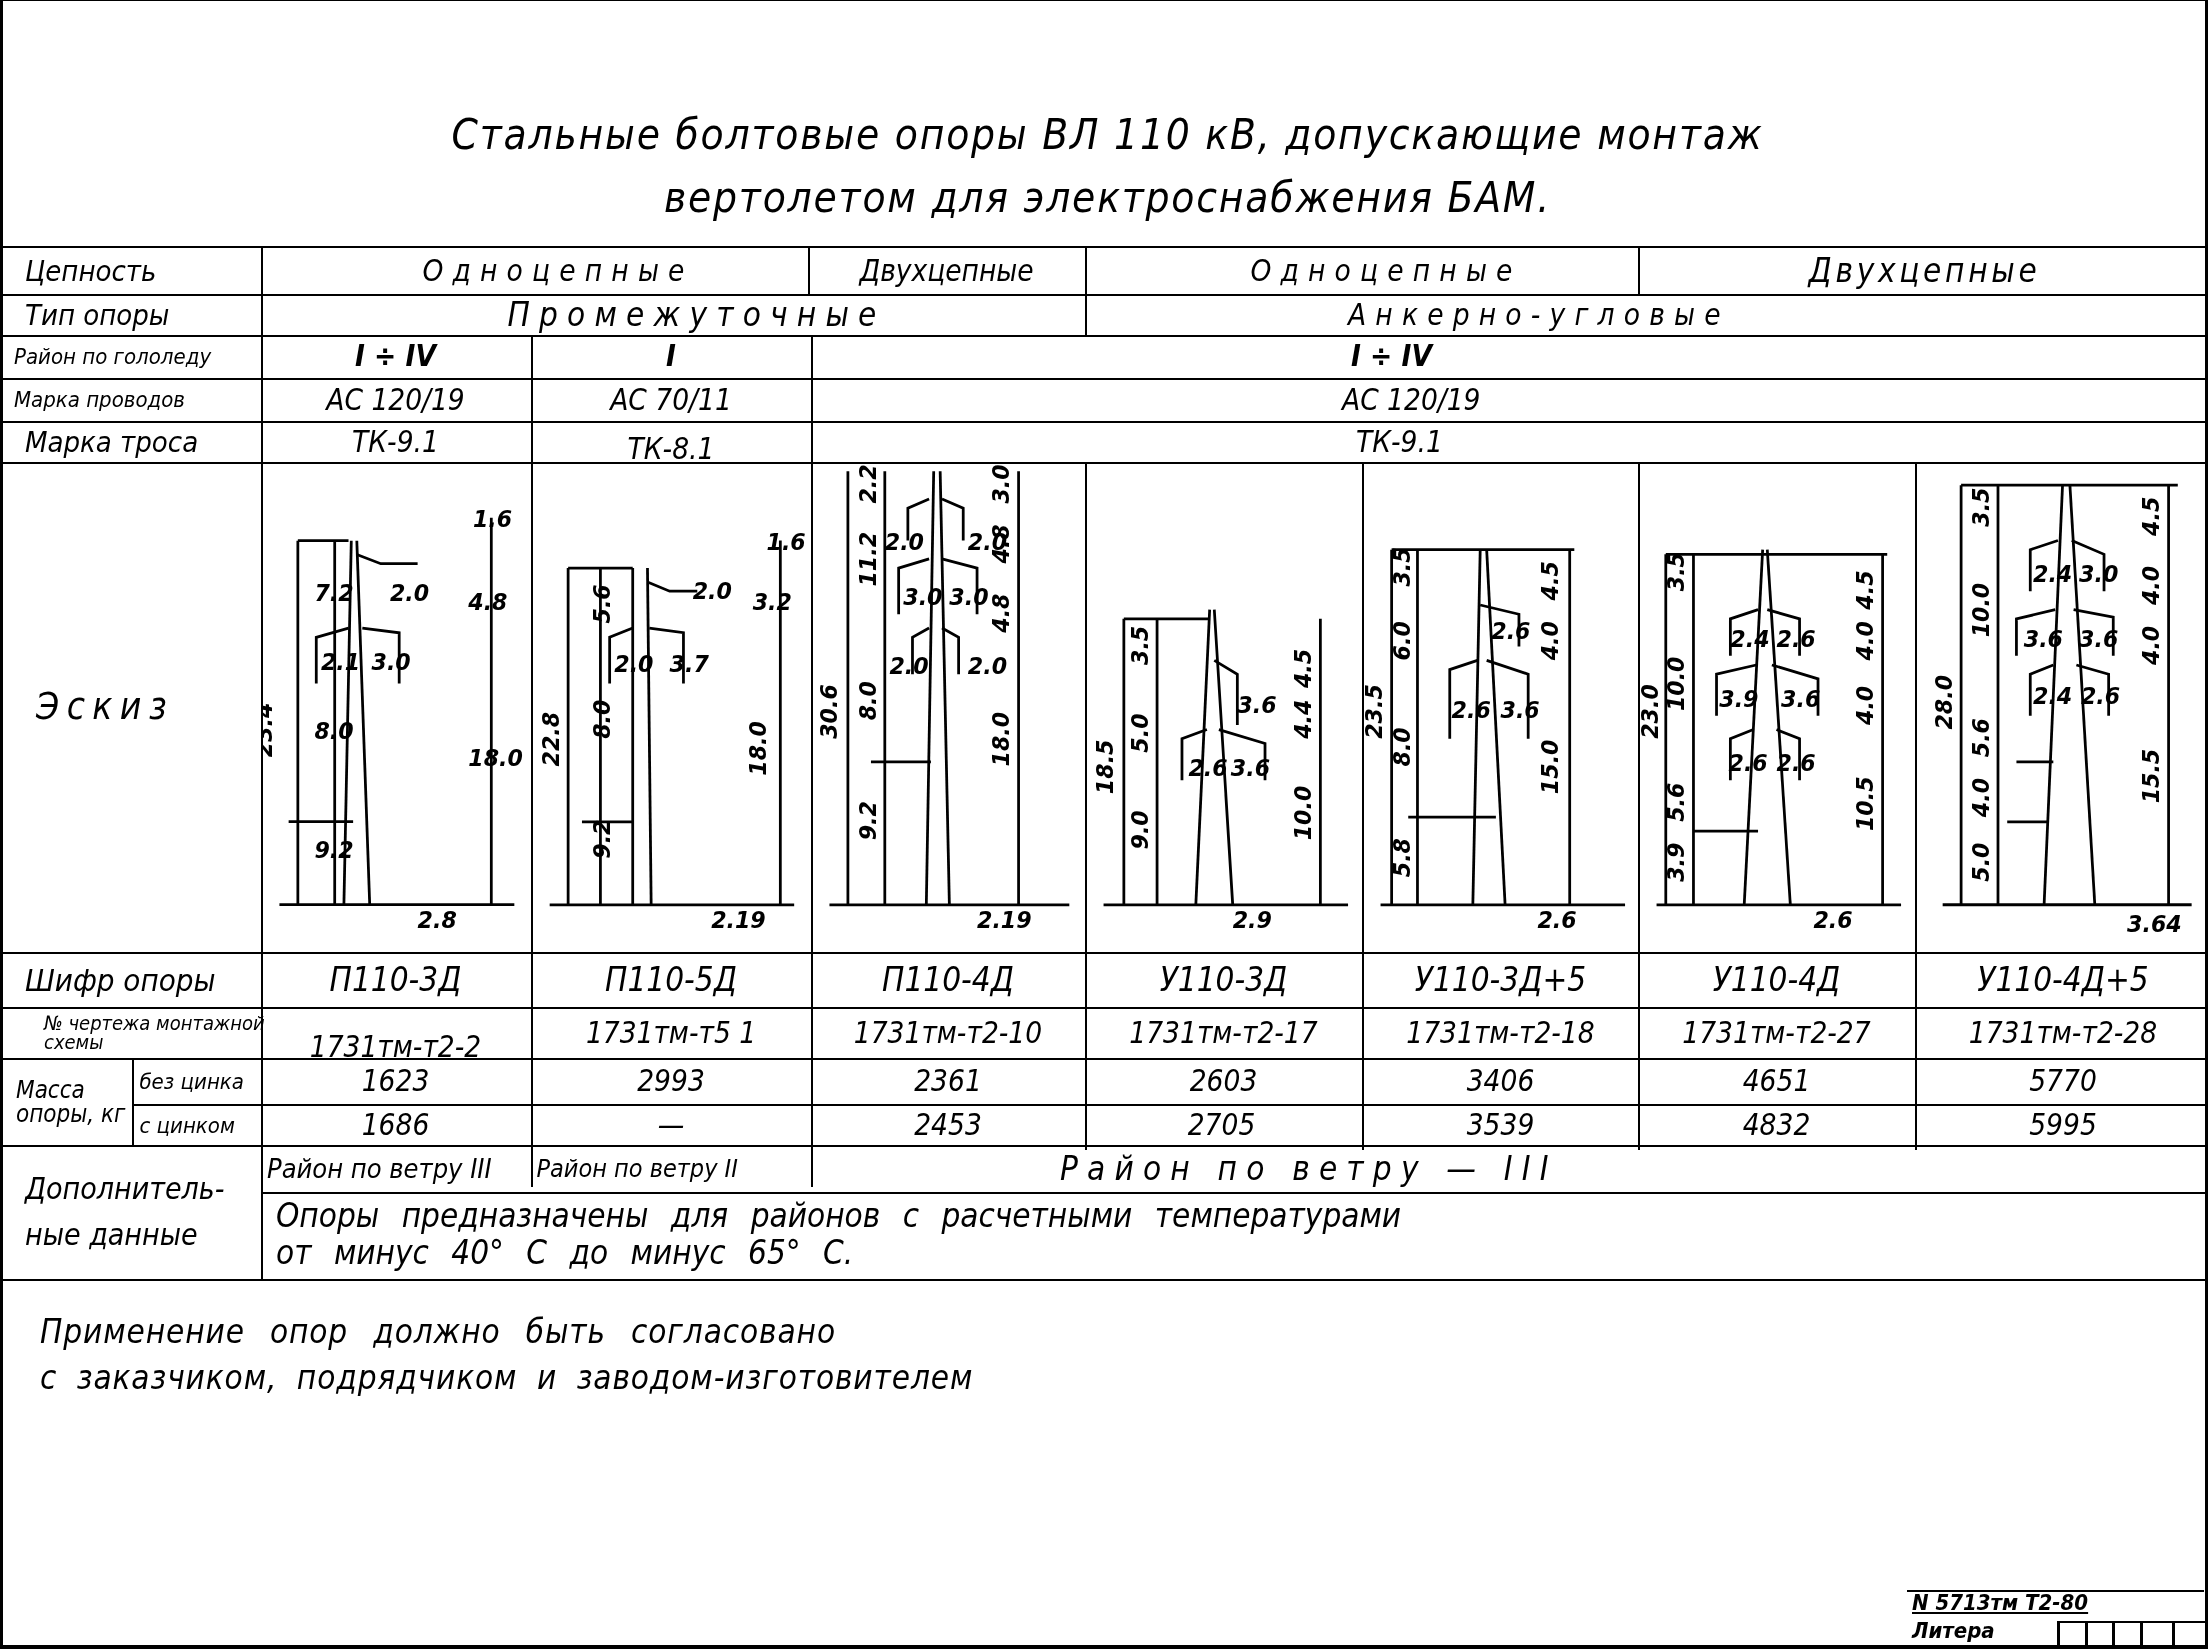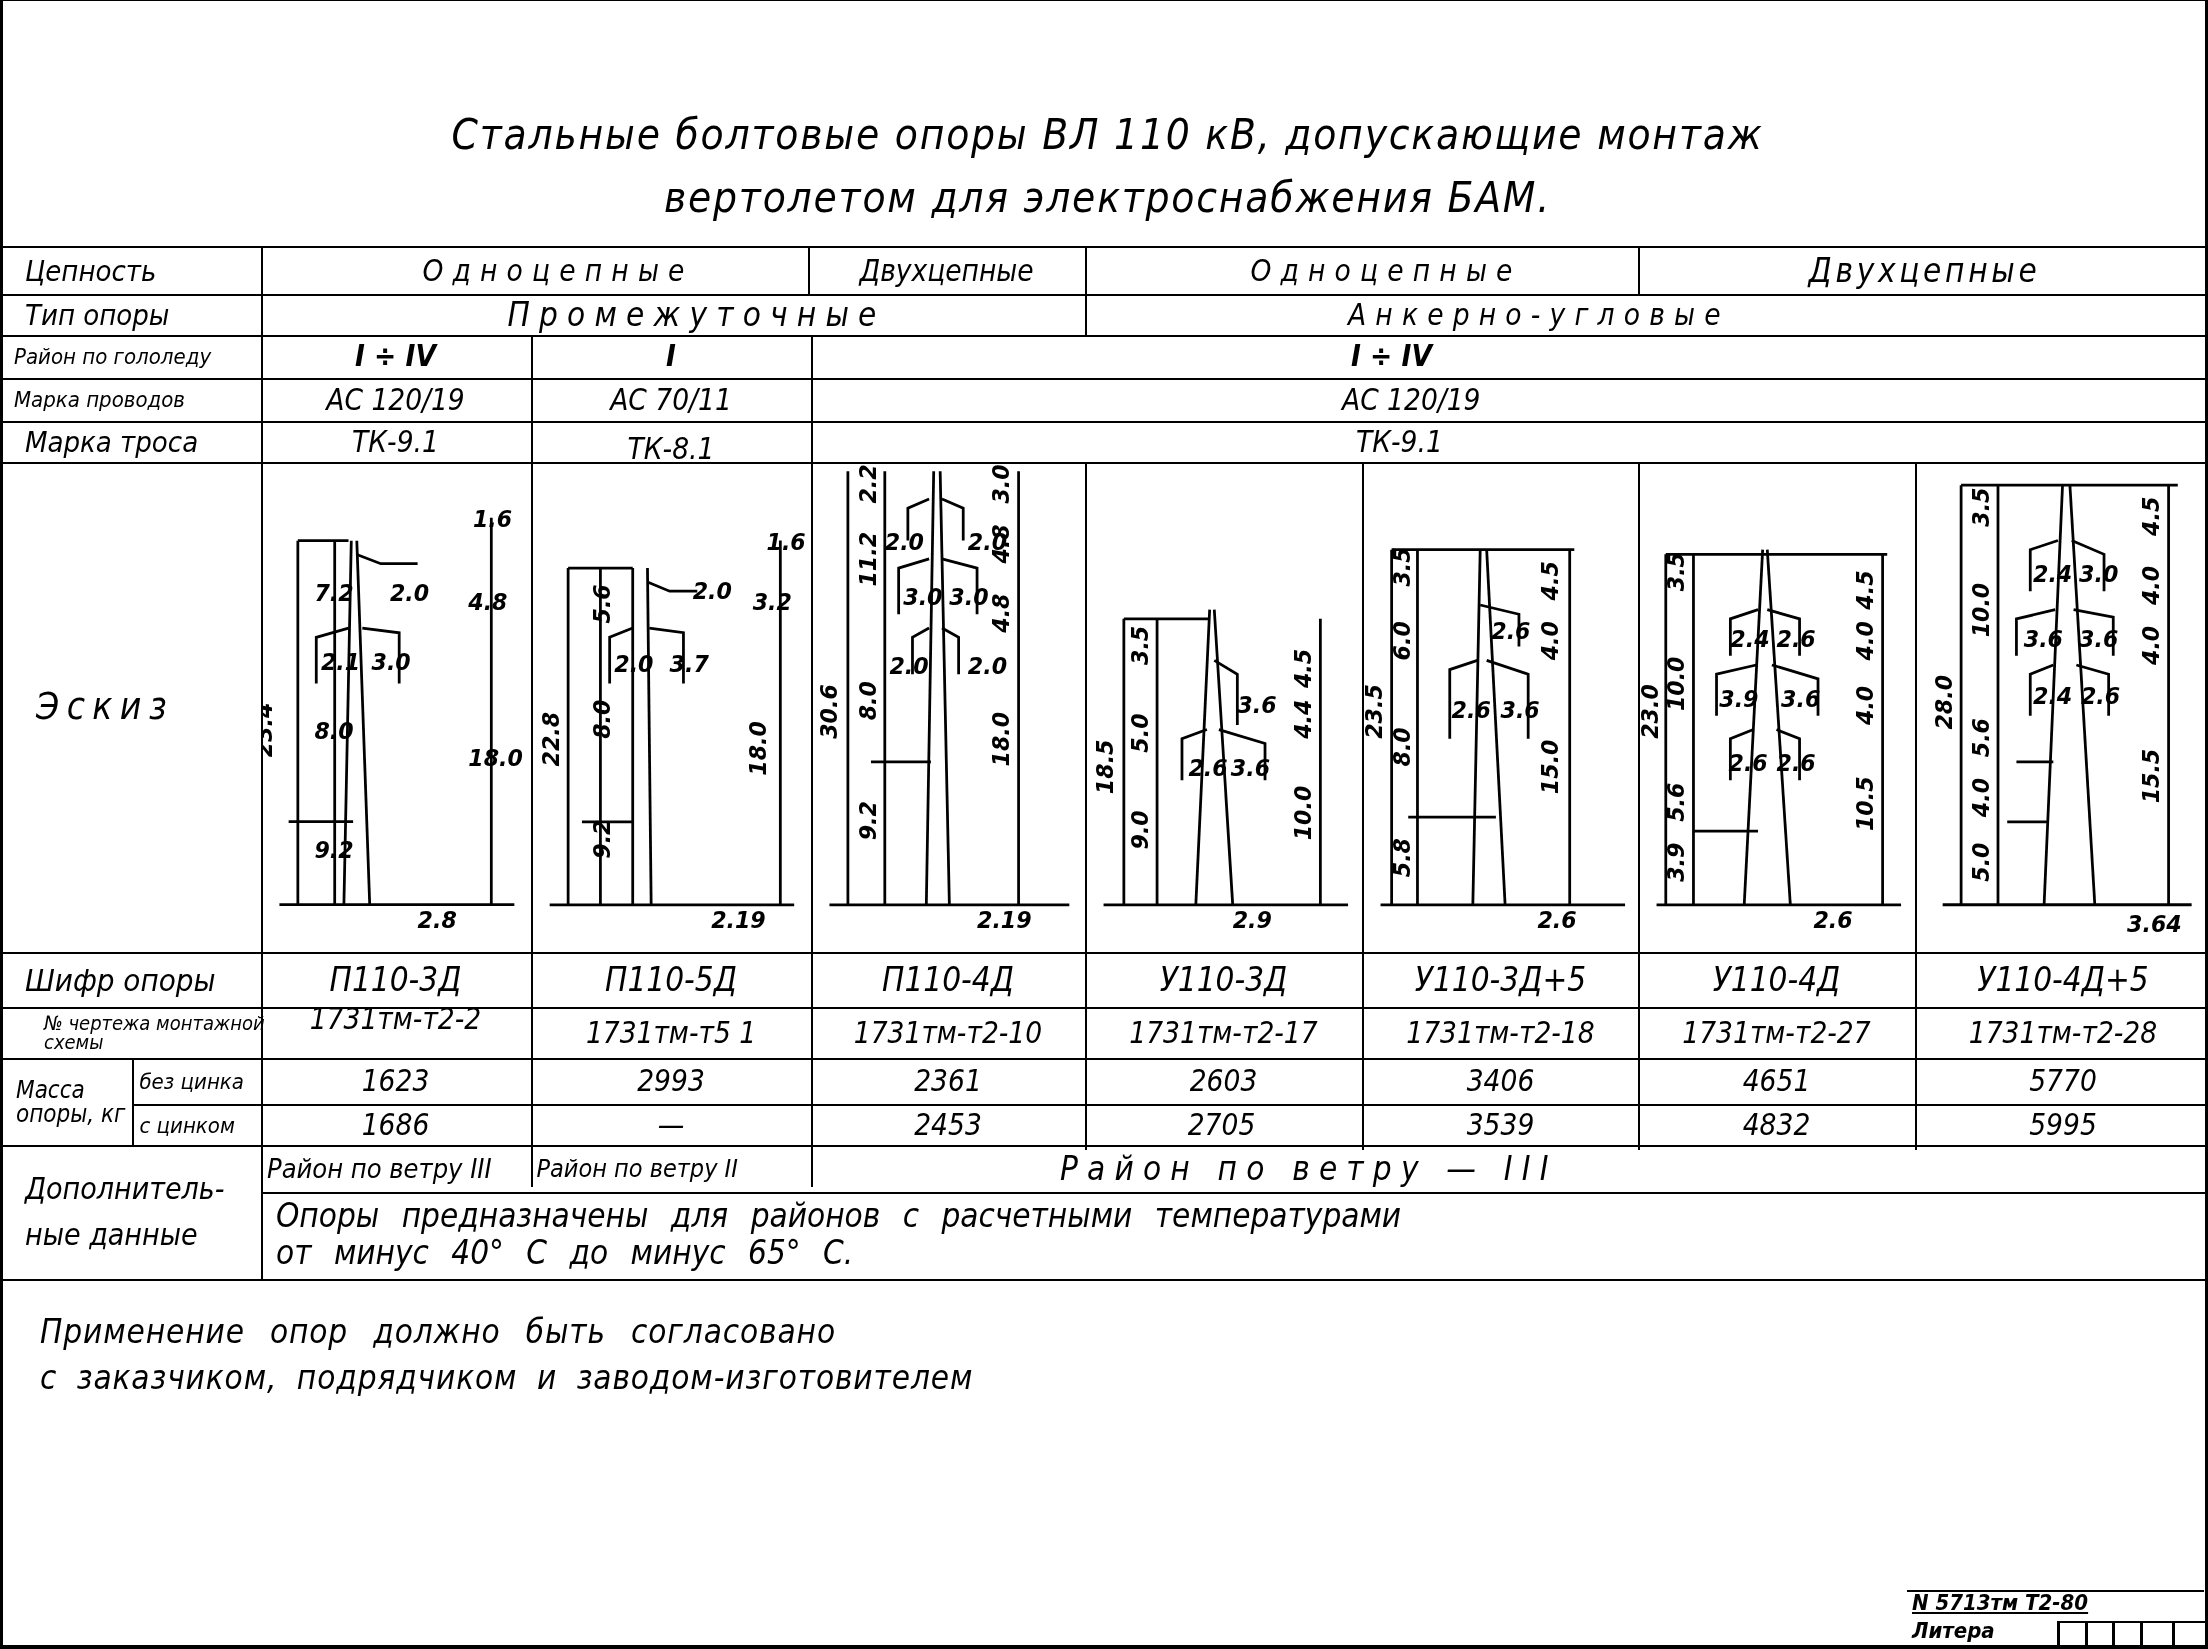--- a/index.html
+++ b/index.html
@@ -303,21 +303,21 @@
   </svg>
 
   <div class="cell" style="left:258px;top:951px;width:269px;height:55px;font-size:33px;">П110-3Д</div>
   <div class="cell" style="left:528px;top:951px;width:280px;height:55px;font-size:33px;">П110-5Д</div>
   <div class="cell" style="left:808px;top:951px;width:274px;height:55px;font-size:33px;">П110-4Д</div>
   <div class="cell" style="left:1082px;top:951px;width:277px;height:55px;font-size:33px;">У110-3Д</div>
   <div class="cell" style="left:1359px;top:951px;width:277px;height:55px;font-size:33px;">У110-3Д+5</div>
   <div class="cell" style="left:1635px;top:951px;width:277px;height:55px;font-size:33px;">У110-4Д</div>
   <div class="cell" style="left:1912px;top:951px;width:296px;height:55px;font-size:33px;">У110-4Д+5</div>
 
-  <div class="cell" style="left:258px;top:992px;width:269px;height:51px;">1731тм-т2-2</div>
+  <div class="cell" style="left:258px;top:1020px;width:269px;height:51px;">1731тм-т2-2</div>
   <div class="cell" style="left:528px;top:1006px;width:280px;height:51px;">1731тм-т5 1</div>
   <div class="cell" style="left:808px;top:1006px;width:274px;height:51px;">1731тм-т2-10</div>
   <div class="cell" style="left:1082px;top:1006px;width:277px;height:51px;">1731тм-т2-17</div>
   <div class="cell" style="left:1359px;top:1006px;width:277px;height:51px;">1731тм-т2-18</div>
   <div class="cell" style="left:1635px;top:1006px;width:277px;height:51px;">1731тм-т2-27</div>
   <div class="cell" style="left:1912px;top:1006px;width:296px;height:51px;">1731тм-т2-28</div>
 
   <div class="cell" style="left:258px;top:1057px;width:269px;height:46px;">1623</div>
   <div class="cell" style="left:528px;top:1057px;width:280px;height:46px;">2993</div>
   <div class="cell" style="left:808px;top:1057px;width:274px;height:46px;">2361</div>

